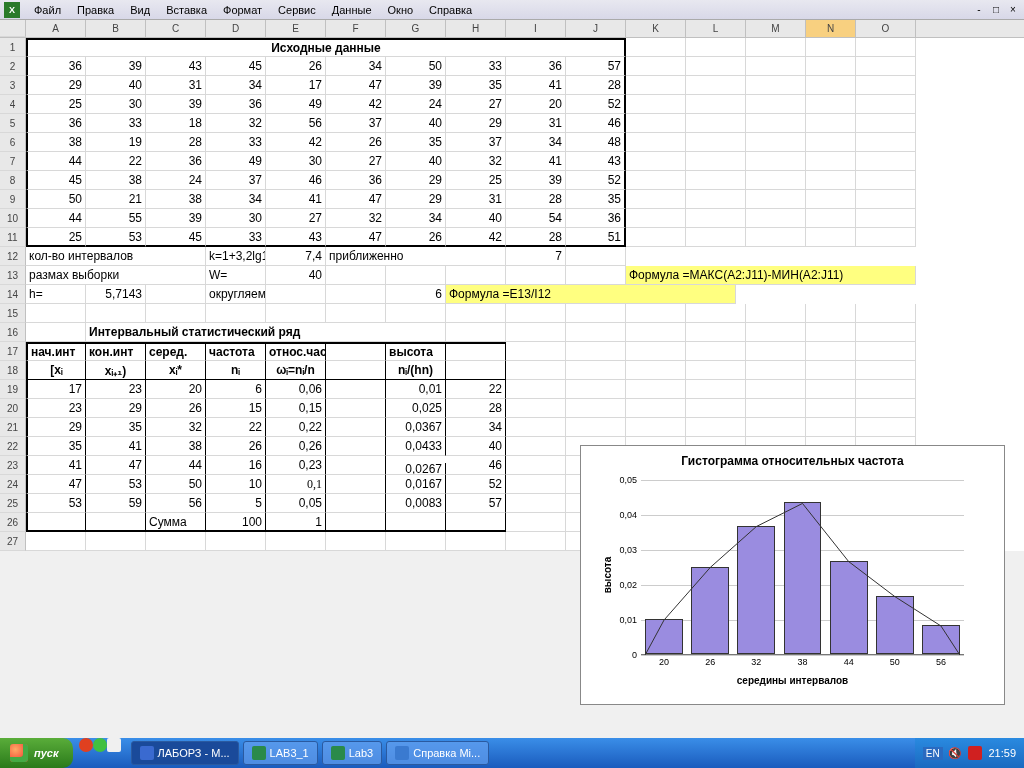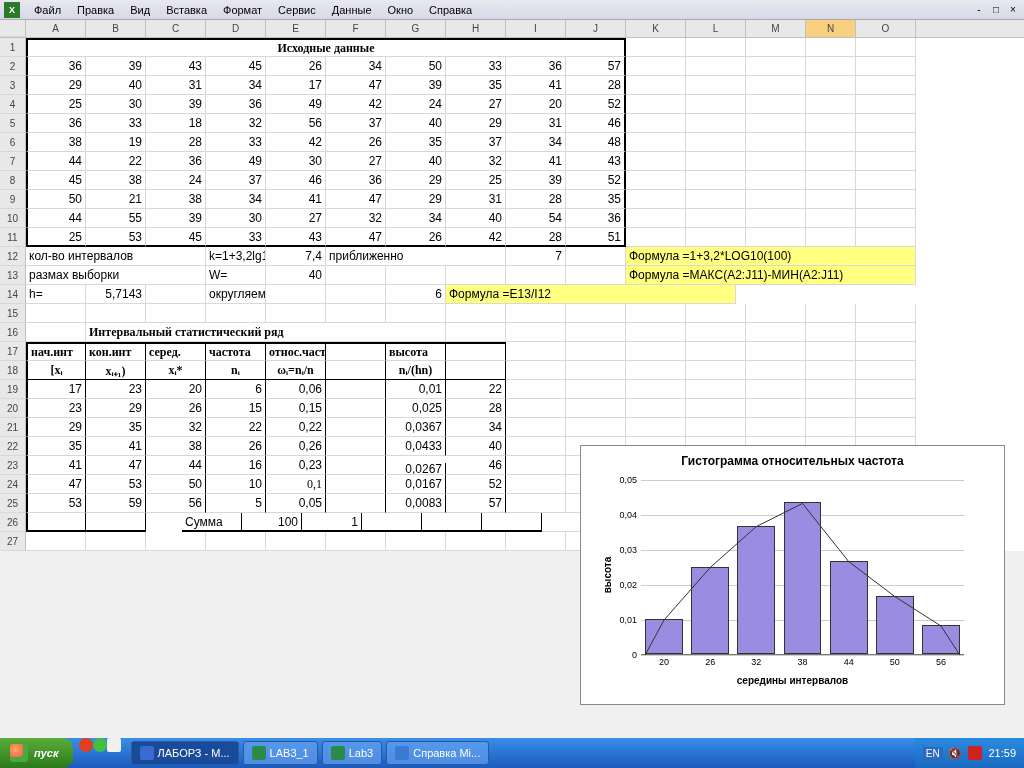--- a/index.html
+++ b/index.html
@@ -12,21 +12,21 @@
   .menubar .win-btn { width: 14px; height: 14px; margin-left: 3px; text-align:center; line-height:13px; font-size:10px; }
   .colhead-row { display:flex; height:18px; border-bottom:1px solid #c0c0c0; background:#e8e8e8;}
   .rownum { width:26px; min-width:26px; background:#e8e8e8; border-right:1px solid #c0c0c0; border-bottom:1px solid #d8d8d8; text-align:center; font-size:10px; color:#444; display:flex; align-items:center; justify-content:center;}
   .colhead { border-right:1px solid #c0c0c0; text-align:center; font-size:10px; color:#444; display:flex; align-items:center; justify-content:center; background:#e8e8e8;}
   .colhead.sel { background:#f8d080; }
   .grid { position:relative; background:#fff; }
   .grow { display:flex; height:19px; }
   .cell { border-right:1px solid #d8d8d8; border-bottom:1px solid #d8d8d8; padding:0 3px; font-size:12px; display:flex; align-items:center; justify-content:flex-end; overflow:hidden; white-space:nowrap;}
   .cell.tl { justify-content:flex-start; }
   .cell.tc { justify-content:center; }
-  .cell.bold { font-weight:bold;font-family:Liberation Serif, serif; }
+  .cell.bold { font-weight:bold; }
   .hl { background:#ffff80; }
   
   .bt { border-top:2px solid #000; }
   .bb { border-bottom:2px solid #000; }
   .bl { border-left:2px solid #000; }
   .br { border-right:2px solid #000; }
   .bth { border-bottom:1px solid #000; }
   .bv { border-right:1px solid #000; }
   
   .chart-box { position:absolute; border:1px solid #888; background:#fff; left:580px; top:445px; width:425px; height:260px; }
@@ -282,21 +282,20 @@
       <div class="cell" style="width: 60px;"></div>
     </div>
     <div class="grow">
       <div class="rownum">12</div>
       <div class="cell tl" style="width: 180px;">кол-во интервалов</div>
       <div class="cell tl" style="width: 60px;">k=1+3,2lg100=</div>
       <div class="cell" style="width: 60px;">7,4</div>
       <div class="cell tl" style="width: 180px;">приближенно</div>
       <div class="cell" style="width: 60px;">7</div>
       <div class="cell" style="width: 60px;"></div>
-      <div class="cell tl hl" style="width: 290px;">Формула =1+3,2*LOG10(100)</div>
     </div>
     <div class="grow">
       <div class="rownum">13</div>
       <div class="cell tl" style="width: 180px;">размах выборки</div>
       <div class="cell tl" style="width: 60px;">W=</div>
       <div class="cell" style="width: 60px;">40</div>
       <div class="cell" style="width: 60px;"></div>
       <div class="cell" style="width: 60px;"></div>
       <div class="cell" style="width: 60px;"></div>
       <div class="cell" style="width: 60px;"></div>
@@ -504,21 +503,21 @@
       <div class="cell" style="width: 60px;"></div>
       <div class="cell" style="width: 60px;"></div>
       <div class="cell" style="width: 60px;"></div>
       <div class="cell" style="width: 50px;"></div>
       <div class="cell" style="width: 60px;"></div>
     </div>
     <div class="grow">
       <div class="rownum">26</div>
       <div class="cell bv bb bl" style="width: 60px;"></div>
       <div class="cell bv bb" style="width: 60px;"></div>
-      <div class="cell tl bv bb" style="width: 60px; margin-left: 36px;">Сумма</div>
+      <div class="cell tl bv bb" style="width: 60px;">Сумма</div>
       <div class="cell bv bb" style="width: 60px;">100</div>
       <div class="cell bv bb" style="width: 60px;">1</div>
       <div class="cell bv bb" style="width: 60px;"></div>
       <div class="cell bv bb" style="width: 60px;"></div>
       <div class="cell bv bb br" style="width: 60px;"></div>
       <div class="cell" style="width: 60px;"></div>
       <div class="cell" style="width: 60px;"></div>
       <div class="cell" style="width: 60px;"></div>
       <div class="cell" style="width: 60px;"></div>
       <div class="cell" style="width: 60px;"></div>

